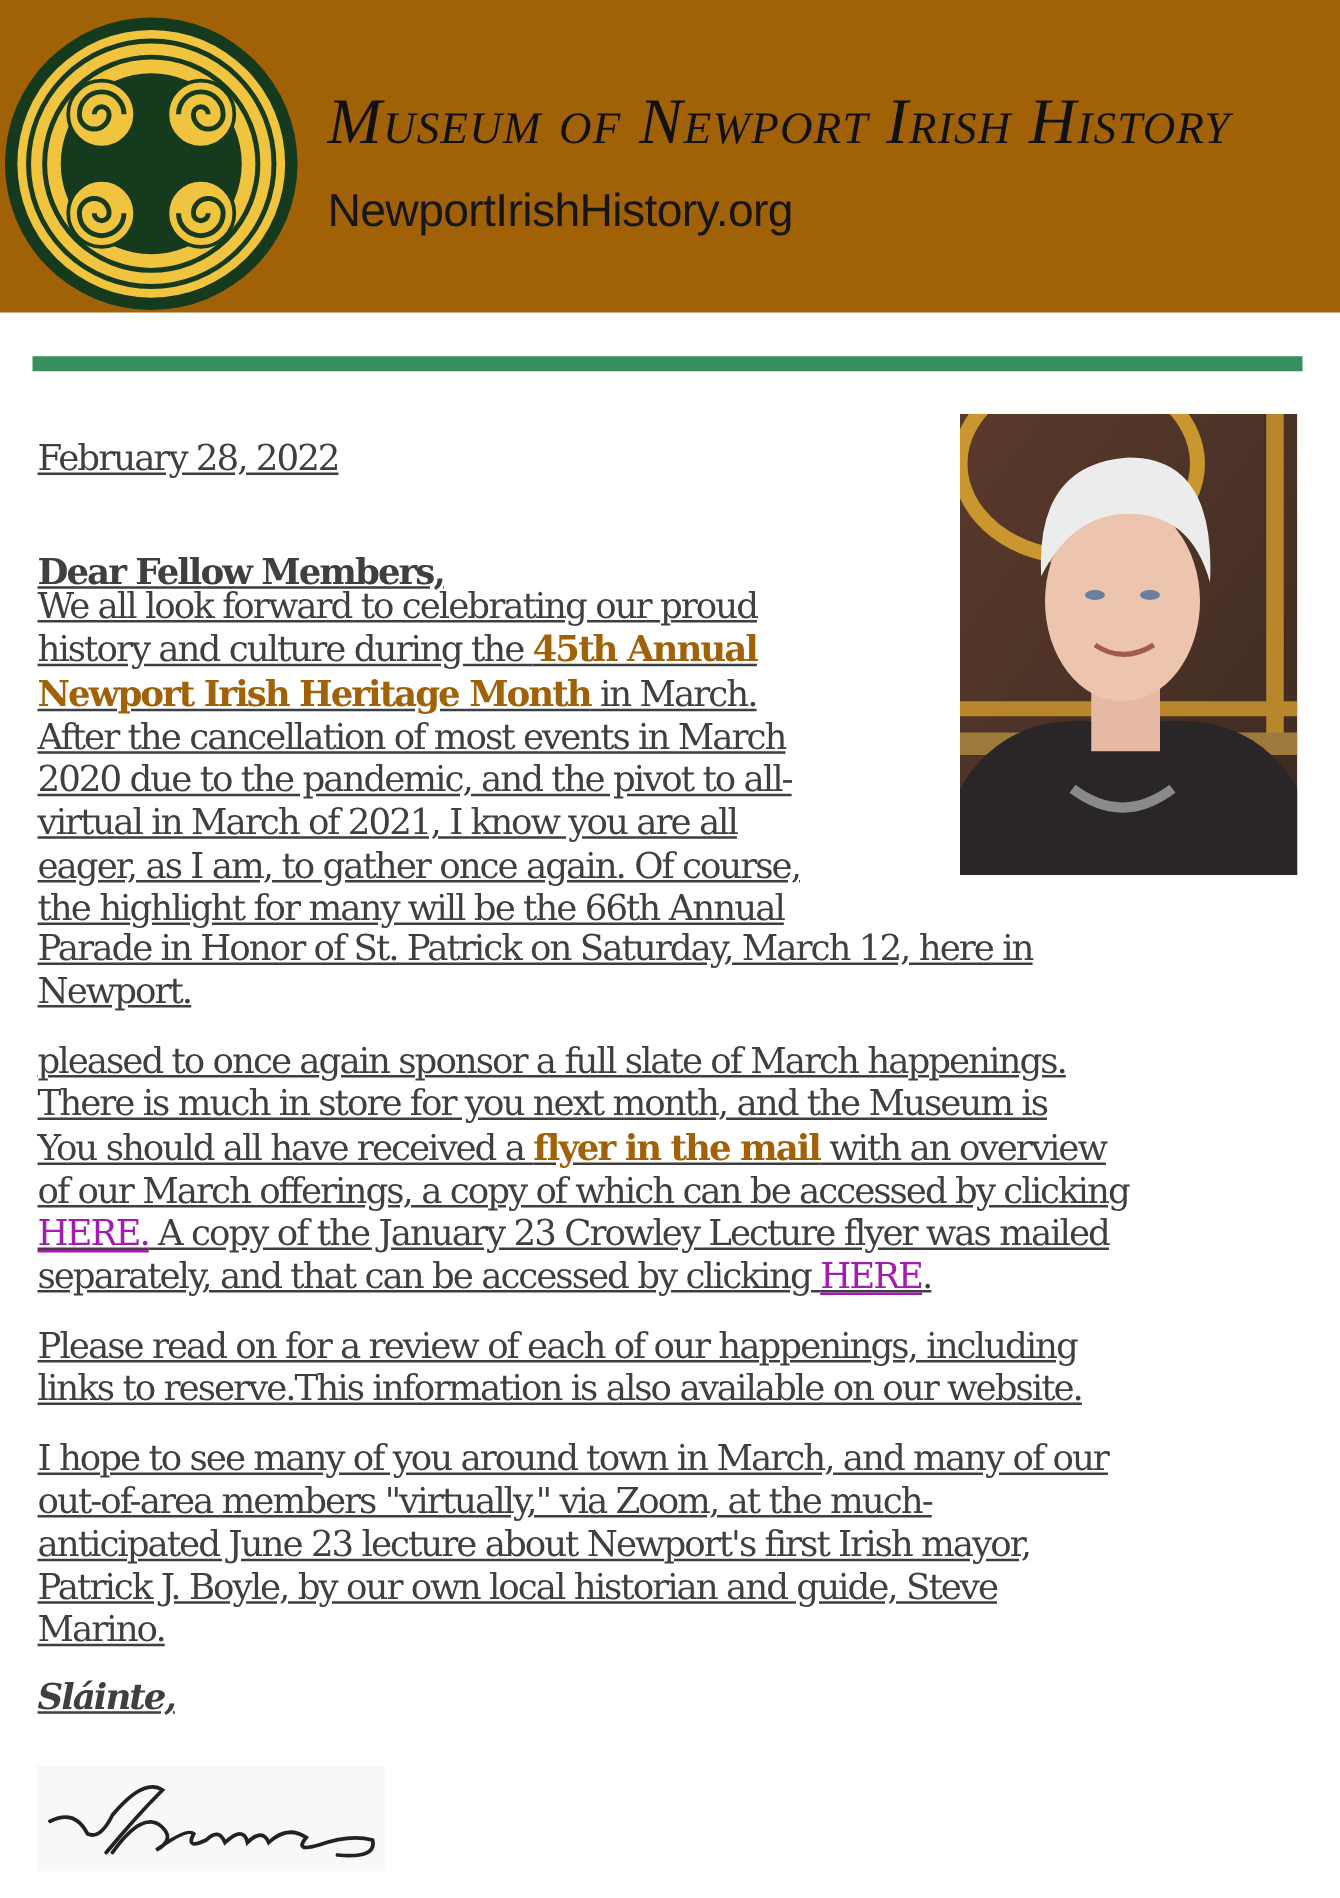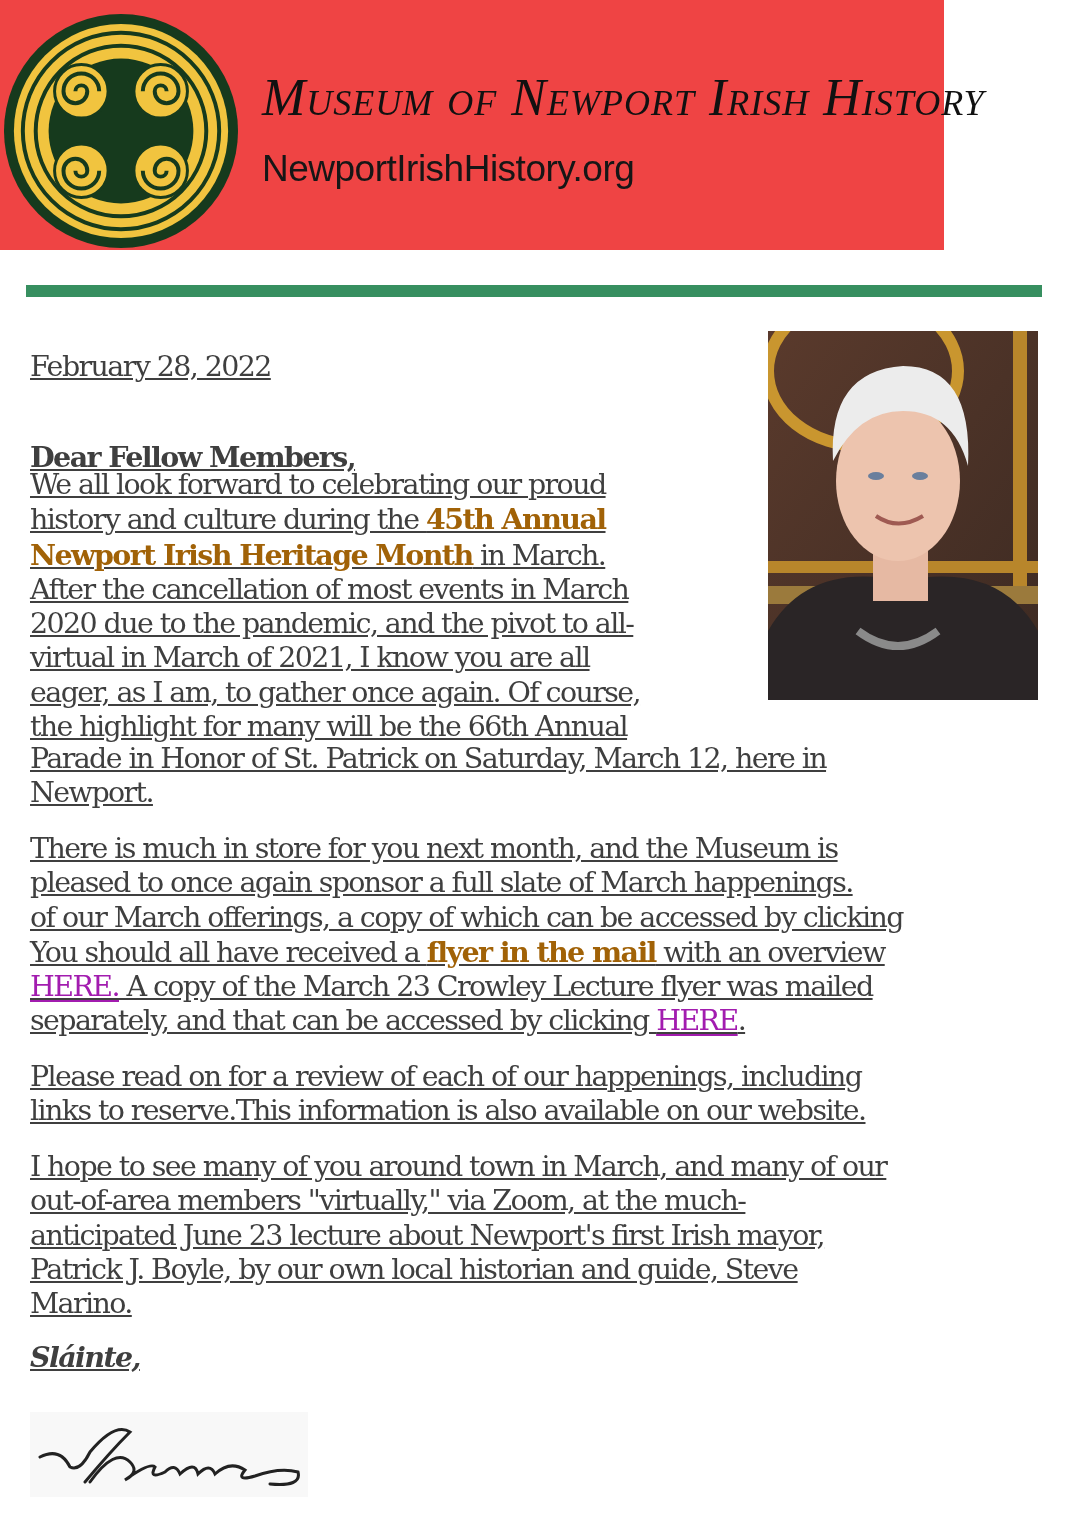--- a/index.html
+++ b/index.html
@@ -1,17 +1,17 @@
 <!DOCTYPE html>
 <html><head>
 <meta charset="utf-8">
 <style>
   html, body { margin: 0; padding: 0; background: #ffffff; }
   body { width: 1072px; height: 1518px; position: relative; overflow: hidden; color: #3d3d3d; }
-  .header { position: absolute; left: 0; top: 0; width: 944px; height: 250px; background: #ef4444; }
+  .header { position: absolute; left: 0; top: 0; width: 1072px; height: 250px; background: #a16207; }
   .logo { position: absolute; left: 2px; top: 12px; width: 238px; height: 238px; }
   .title { position: absolute; left: 262px; top: 68px; font-family: "Liberation Serif", serif; font-style: italic; font-size: 52px; color: #111; letter-spacing: 1px; font-variant: small-caps; white-space: nowrap; }
   .url { position: absolute; left: 262px; top: 148px; font-family: "Liberation Sans", sans-serif; font-size: 37px; color: #161616; letter-spacing: -0.5px; }
   .rule { position: absolute; left: 26px; top: 285px; width: 1016px; height: 12px; background: #378f60; }
   .portrait { position: absolute; left: 768px; top: 331px; width: 270px; height: 369px; overflow: hidden; }
   .text { position: absolute; left: 30px; font-family: "DejaVu Serif", serif; font-size: 28.5px; line-height: 34.3px; color: #3f3f3f; letter-spacing: -1.6px; transform-origin: 0 0; text-decoration: underline; }
   .date { top: 350px; }
   .greet { top: 408px; font-weight: bold; margin-top: 32px; }
   .p1 { top: 468px; width: 720px; }
   .p1-tail { top: 742px; width: 1000px; }
@@ -89,25 +89,25 @@
   <span class="line">virtual in March of 2021, I know you are all</span>
   <span class="line">eager, as I am, to gather once again. Of course,</span>
   <span class="line">the highlight for many will be the 66th Annual</span>
 </div>
 <div class="text p1-tail">
   <span class="line">Parade in Honor of St. Patrick on Saturday, March 12, here in</span>
   <span class="line">Newport.</span>
 </div>
 
 <div class="text p2">
+  <span class="line">pleased to once again sponsor a full slate of March happenings.</span>
   <span class="line">There is much in store for you next month, and the Museum is</span>
-  <span class="line">pleased to once again sponsor a full slate of March happenings.</span>
+  <span class="line"><span>You should all have received a </span><b>flyer in the mail</b><span> with an overview</span></span>
   <span class="line">of our March offerings, a copy of which can be accessed by clicking</span>
-  <span class="line"><span>You should all have received a </span><b>flyer in the mail</b><span> with an overview</span></span>
-  <span class="line"><a class="link">HERE.</a><span> A copy of the March 23 Crowley Lecture flyer was mailed</span></span>
+  <span class="line"><a class="link">HERE.</a><span> A copy of the January 23 Crowley Lecture flyer was mailed</span></span>
   <span class="line"><span>separately, and that can be accessed by clicking </span><a class="link">HERE</a><span>.</span></span>
 </div>
 
 <div class="text p3">
   <span class="line">Please read on for a review of each of our happenings, including</span>
   <span class="line">links to reserve.This information is also available on our website.</span>
 </div>
 
 <div class="text p4">
   <span class="line">I hope to see many of you around town in March, and many of our</span>

